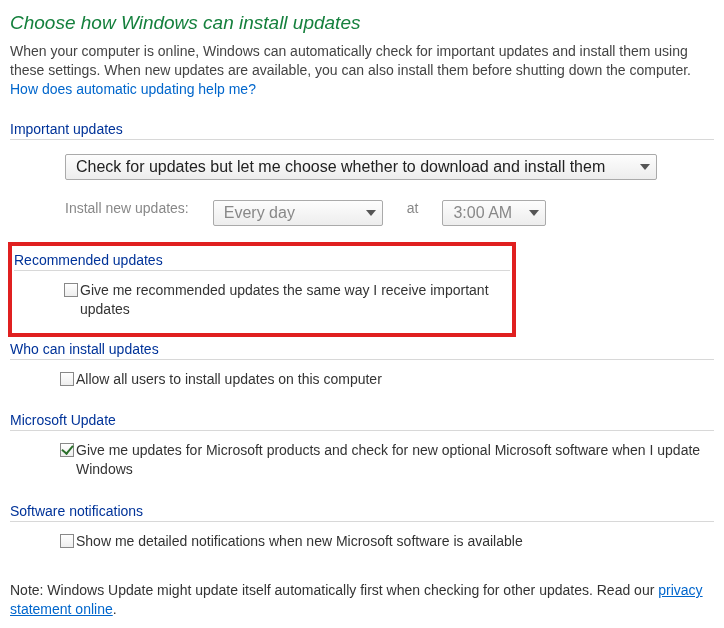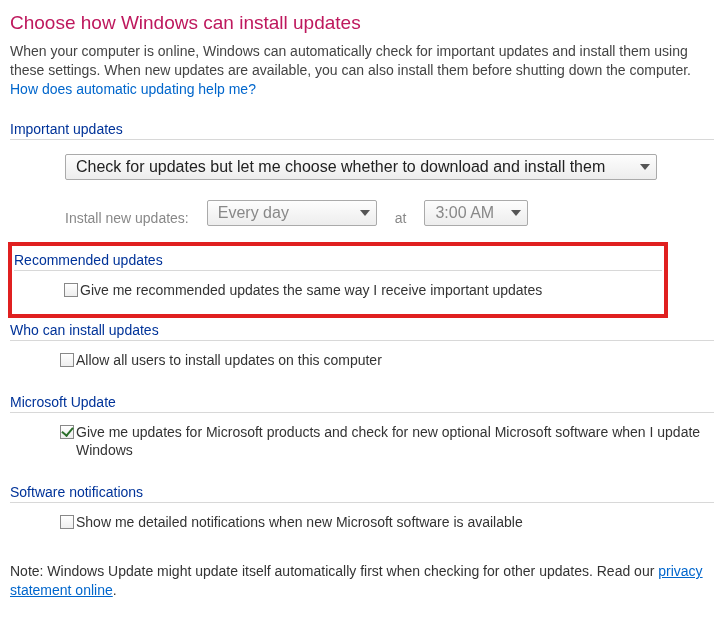--- a/index.html
+++ b/index.html
@@ -6,24 +6,25 @@
   body {
     margin: 0;
     padding: 10px;
     font-family: "Segoe UI", Tahoma, sans-serif;
     font-size: 14px;
     color: #333;
     width: 724px;
     background: #fff;
   }
   .page-title {
-    color: #be185d;
+    color: #15803d;
     font-size: 19px;
     font-weight: 400;
     margin: 2px 0 8px 0;
+    font-style: italic;
   }
   .intro {
     color: #444;
     line-height: 1.35;
     margin-bottom: 1px;
   }
   .link {
     color: #0066cc;
     cursor: pointer;
   }
@@ -55,22 +56,22 @@
     border-top: 6px solid #555;
     margin-left: 10px;
   }
   .big-dropdown-row {
     margin: 14px 0 0 55px;
   }
   .big-dropdown { width: 592px; }
   .schedule-row {
     margin: 20px 0 0 55px;
     display: flex;
-    align-items: flex-end;
-    gap: 18px;
+    align-items: flex-start;
+    gap: 24px;
     color: #888;
   }
   .schedule-row .dropdown { color: #888; }
   .dd-day { width: 170px; }
   .dd-time { width: 104px; }
   .indent-block { margin: 10px 0 0 50px; }
   .checkbox-row {
     display: flex;
     align-items: flex-start;
     gap: 2px;
@@ -93,21 +94,21 @@
     width: 9px; height: 5px;
     border-left: 2px solid #2a6f2a;
     border-bottom: 2px solid #2a6f2a;
     transform: rotate(-50deg);
     margin-top: -3px;
   }
   .highlight-box {
     border: 4px solid #e02020;
     margin: 16px 0 0 -2px;
     padding: 6px 2px 10px 2px;
-    width: 660px;
+    width: 508px;
   }
   .highlight-box .section-heading {
     border-bottom: 1px solid #d8d8d8;
     margin-top: 0;
   }
   .note-block {
     margin-top: 30px;
     line-height: 1.35;
     color: #333;
   }

